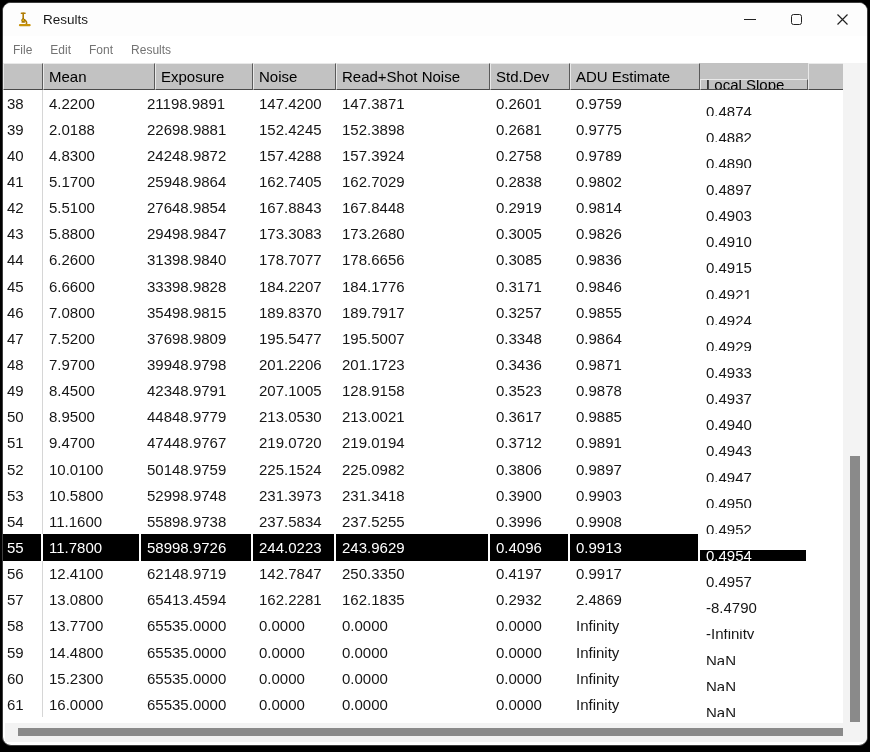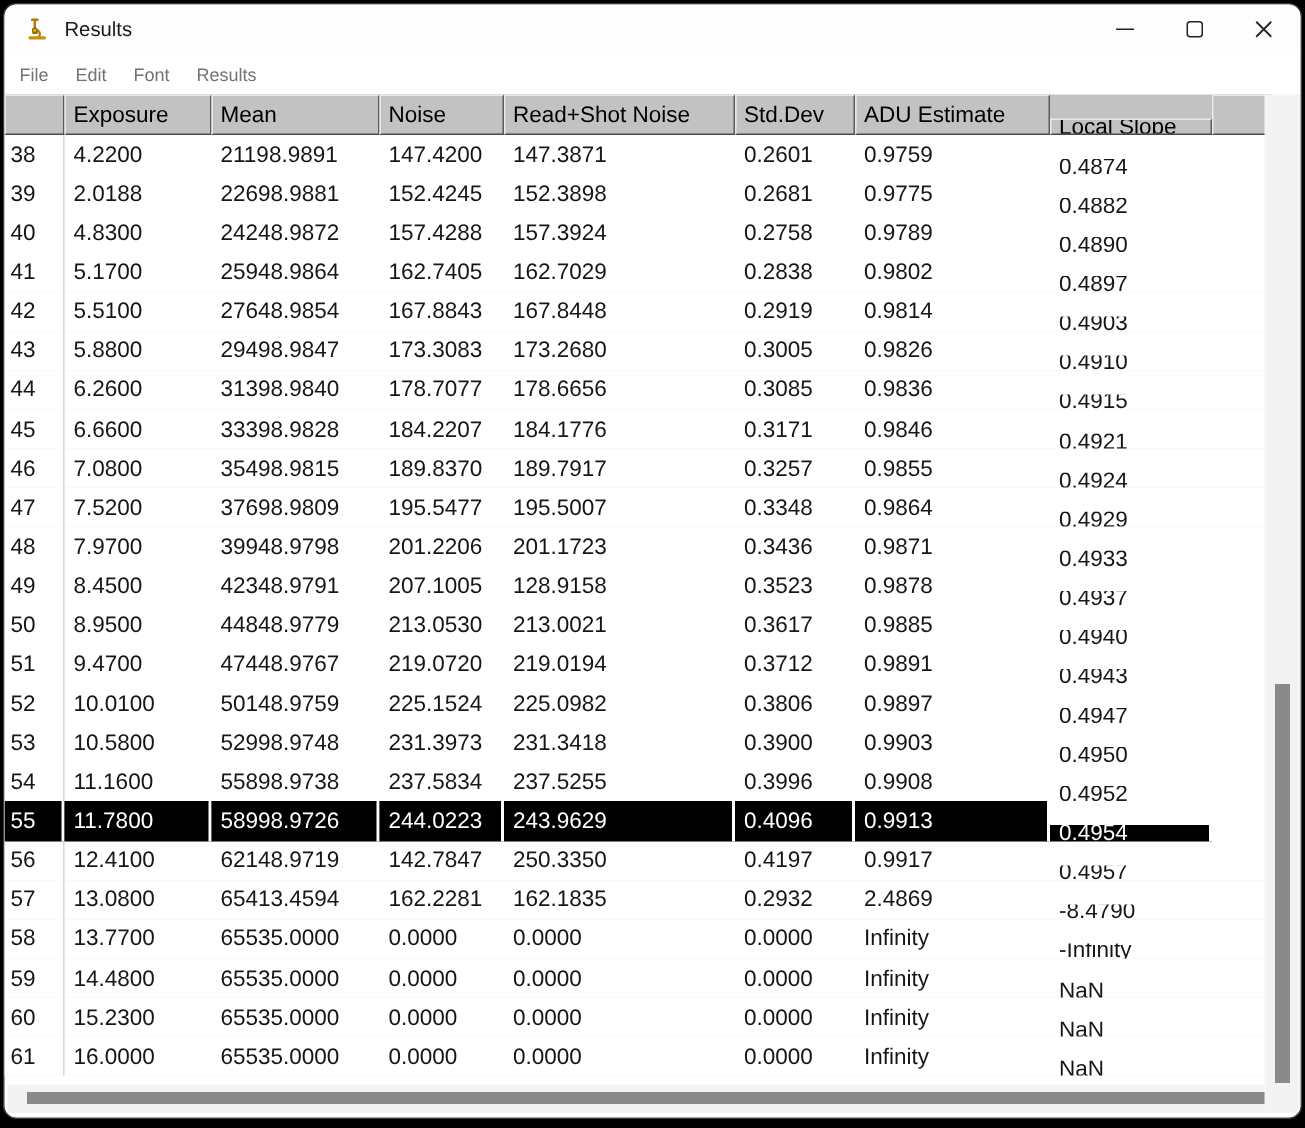--- a/index.html
+++ b/index.html
@@ -23,21 +23,21 @@
   .menubar { height:27px; background:#ffffff; display:flex; align-items:center; padding-left:10px; }
   .menu-item { font-size:12px; color:#737373; padding:0 9px; cursor:default; }
   .menu-item:first-child { padding-left:0; }
 
   
   .theader { height:27px; display:flex; width:845px; background:#c2c2c2; }
   .hcell { background:#c2c2c2; color:#000; font-size:15px; display:flex; align-items:center;
            padding-left:5px; border-top:1px solid #e9e9e9; border-left:1px solid #e9e9e9;
            border-right:1px solid #5a5a5a; border-bottom:1px solid #4a4a4a;
            white-space:nowrap; overflow:hidden; }
-  .tbody { width:845px; background:#e5e5e5; }
+  .tbody { width:845px; background:#14b8a6; }
   .trow { display:flex; height:26.15px; background:#fff; }
   .cell { font-size:15px; color:#161616; display:flex; align-items:center; padding-left:6px;
           border-right:2px solid transparent; white-space:nowrap; overflow:hidden; }
   .cell.c0 { padding-left:4px; border-right:1px solid #d6d6d6; }
   .trow.selected .cell { background:#000; color:#fff; border-right:2px solid #fff; }
   .trow.selected .cell.c8 { background:#fff; }
 
   .c0 { width:40px; }  .c1 { width:98px; }  .c2 { width:112px; } .c3 { width:83px; }
   .c4 { width:154px; } .c5 { width:80px; }  .c6 { width:130px; } .c7 { width:108px;margin-top:16px; }
   .c8 { width:40px; border-right:none; }
@@ -85,22 +85,22 @@
 
   <div class="menubar">
       <span class="menu-item">File</span>
       <span class="menu-item">Edit</span>
       <span class="menu-item">Font</span>
       <span class="menu-item">Results</span>
     </div>
 
   <div class="theader">
       <div class="hcell c0"></div>
+      <div class="hcell c2">Mean</div>
       <div class="hcell c1">Exposure</div>
-      <div class="hcell c2">Mean</div>
       <div class="hcell c3">Noise</div>
       <div class="hcell c4">Read+Shot Noise</div>
       <div class="hcell c5">Std.Dev</div>
       <div class="hcell c6">ADU Estimate</div>
       <div class="hcell c7">Local Slope</div>
       <div class="hcell c8"></div>
     </div>
 
   <div class="tbody">
       <div class="trow">

